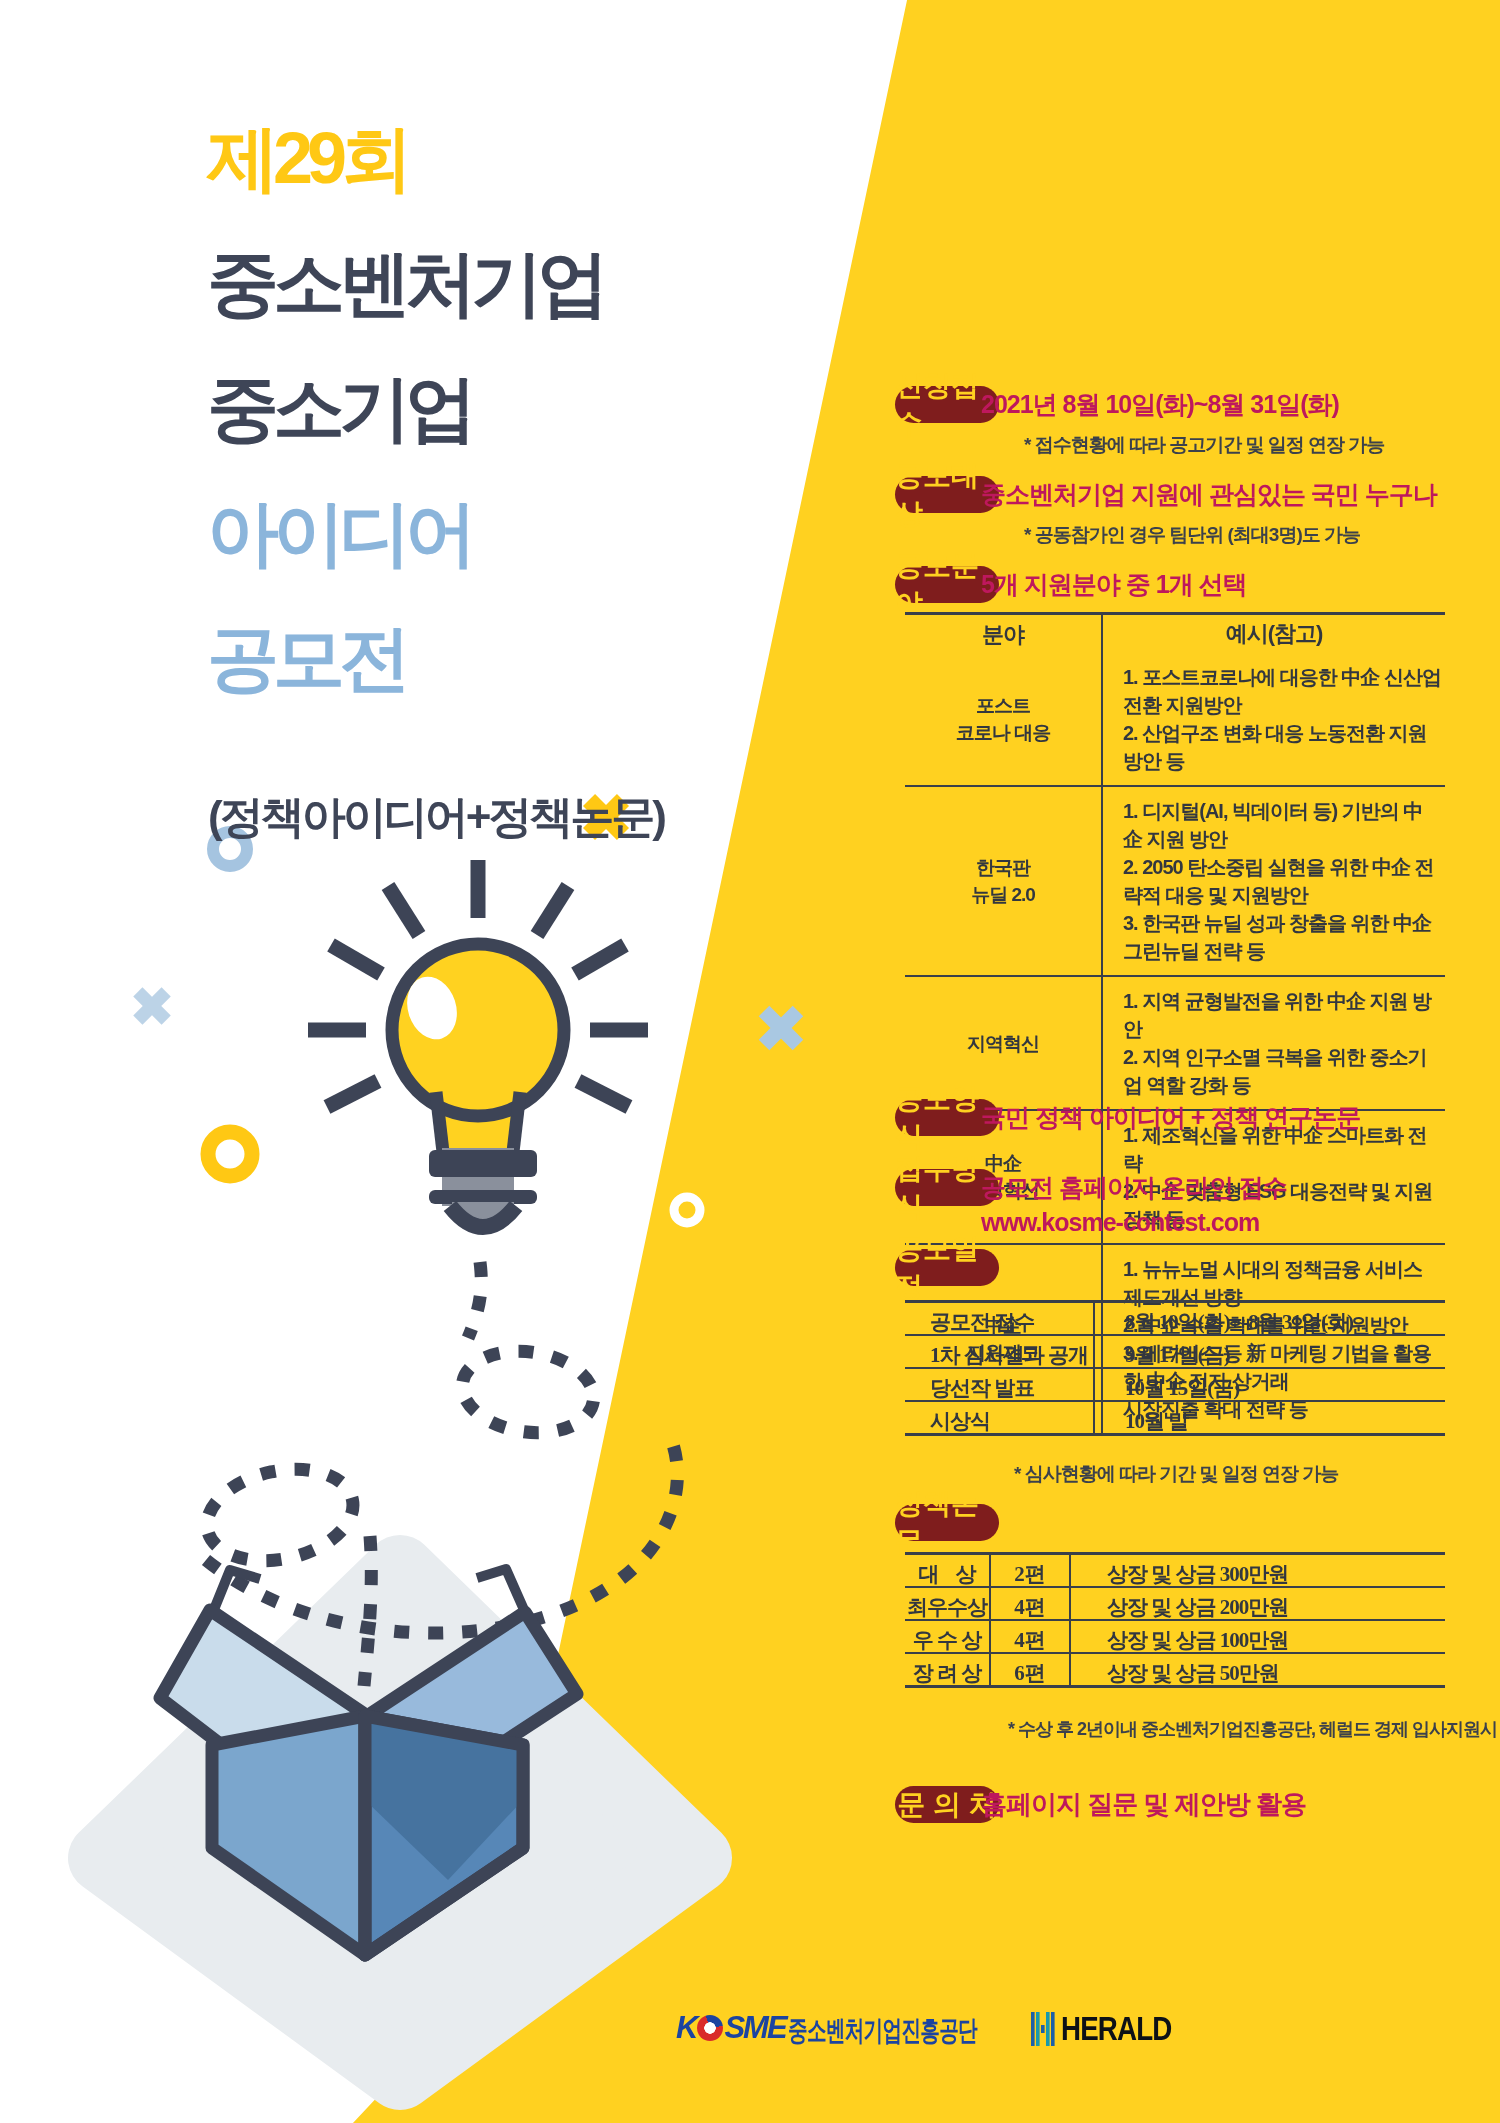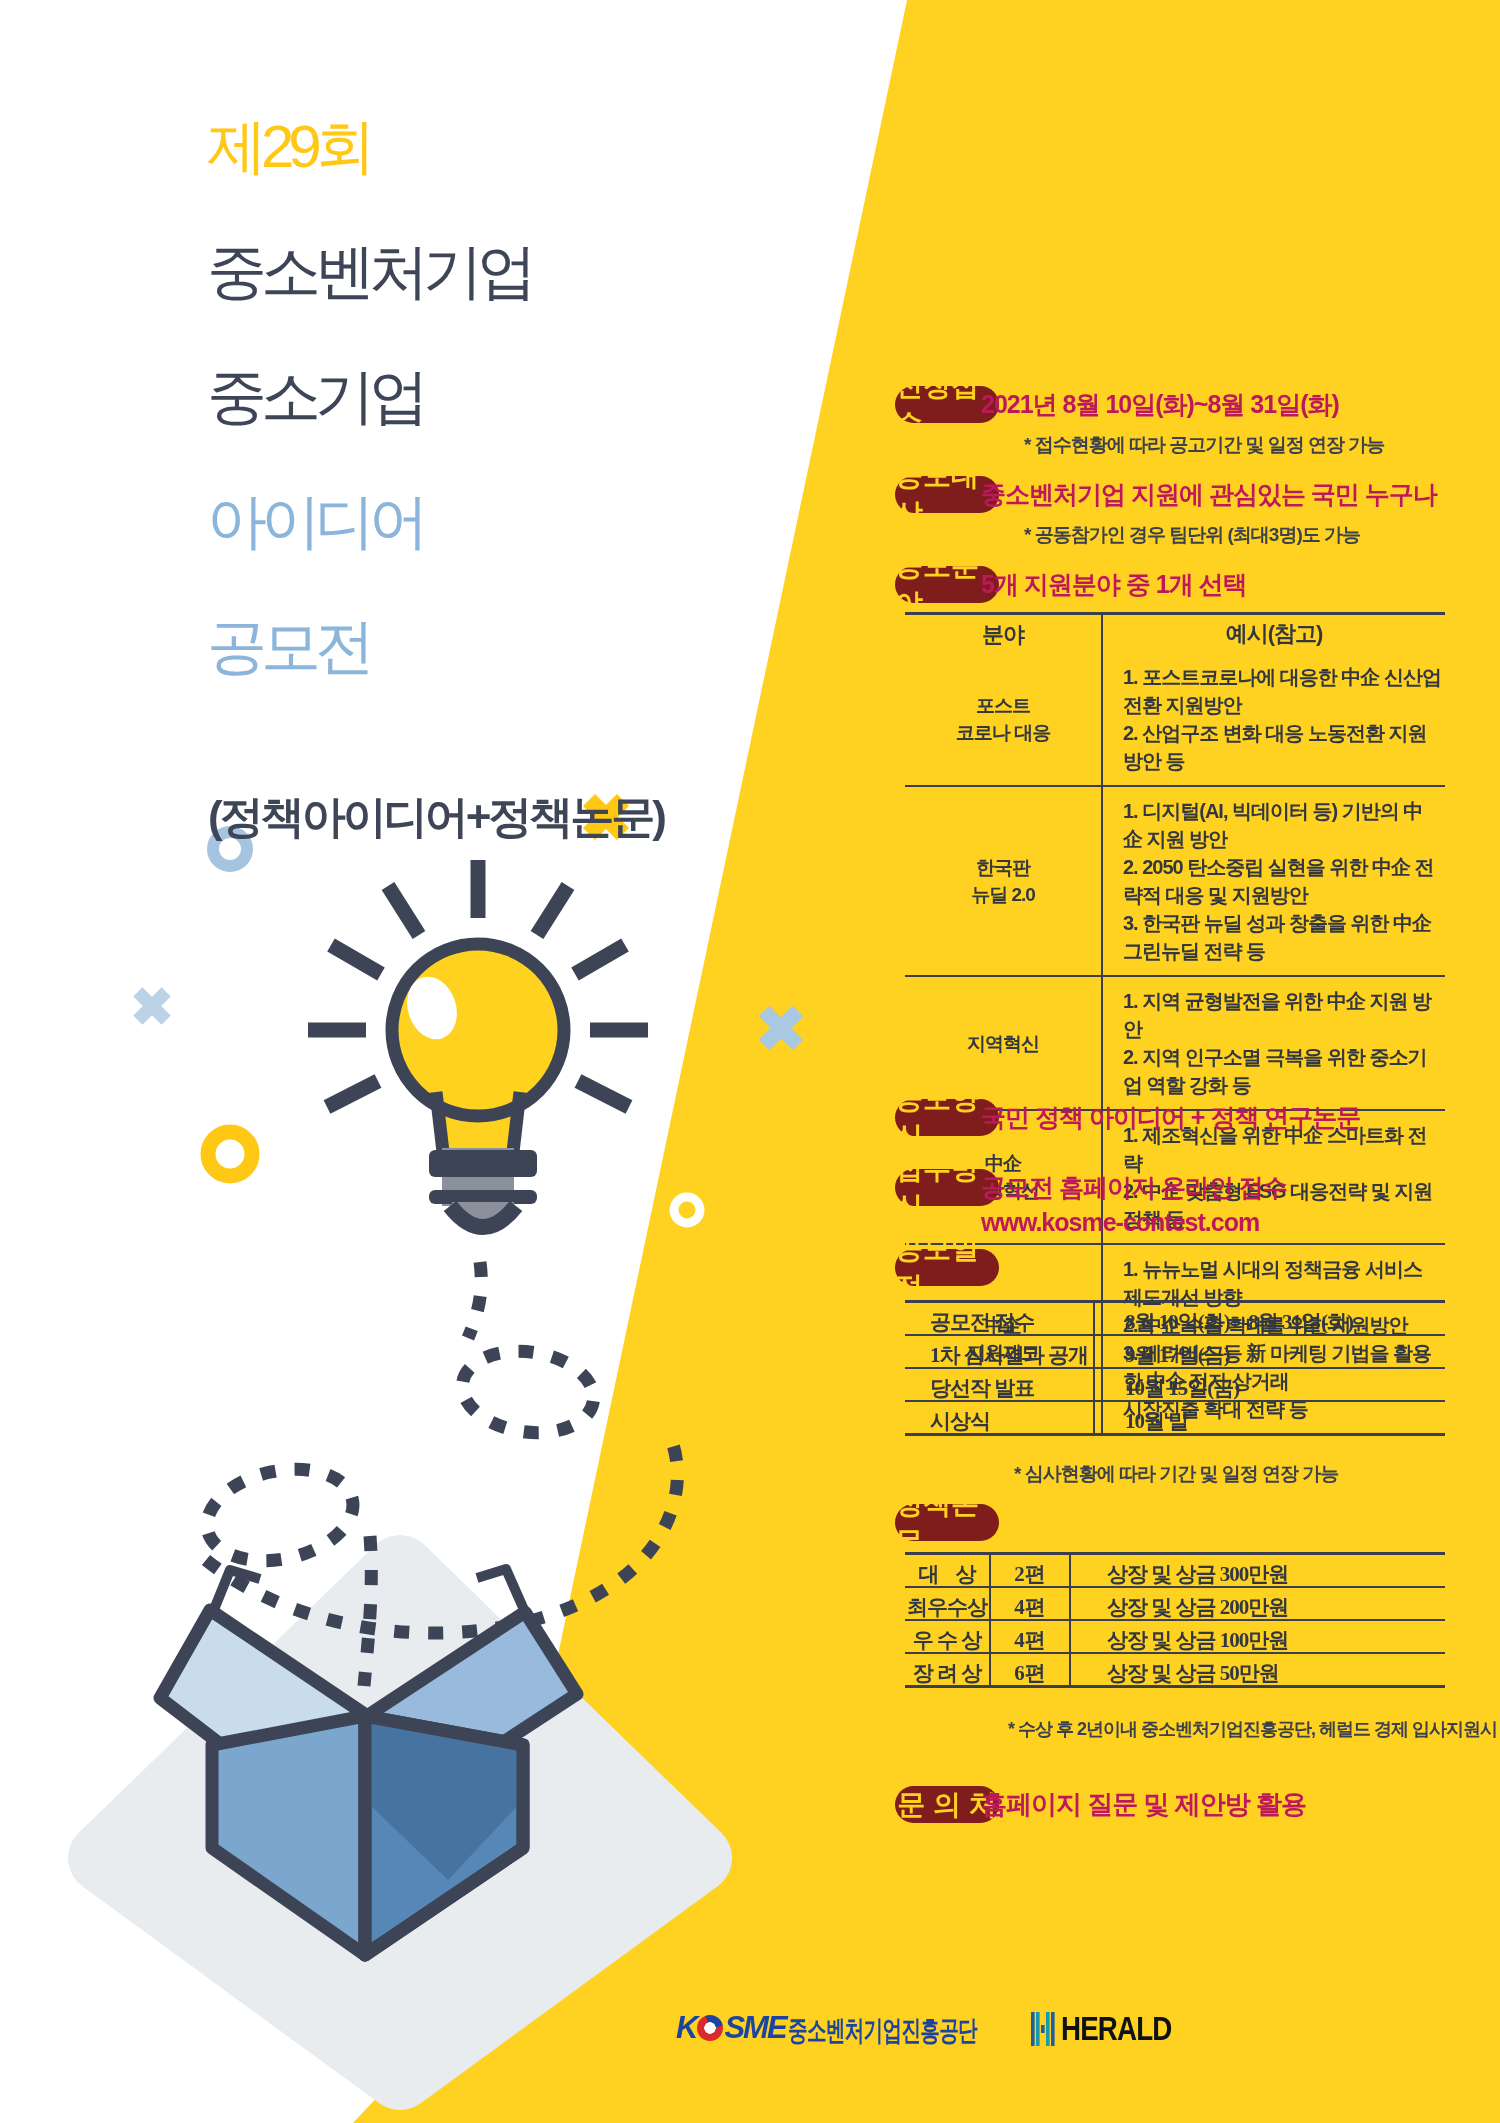--- a/index.html
+++ b/index.html
@@ -2,21 +2,21 @@
 <html><head>
 <meta charset="utf-8">
 <style>
   html,body{margin:0;padding:0;background:#888;}
   #poster{position:relative;width:1500px;height:2123px;background:#ffffff;overflow:hidden;
           font-family:"Liberation Sans","DejaVu Sans",sans-serif;margin:0 auto;}
   
   .yellow-band{position:absolute;inset:0;background:#FFD120;
     clip-path:polygon(60.47% 0%,100% 0%,100% 100%,23.53% 100%,32.67% 93.12%);}
   
-  .title{position:absolute;left:207px;top:84px;font-weight:400;font-size:60px;
+  .title{position:absolute;left:207px;top:96px;font-weight:700;font-size:72px;
          line-height:125px;letter-spacing:-6px;white-space:nowrap;}
   .title .l-yellow{color:#FFC814;}
   .title .l-navy{color:#3E4557;}
   .title .l-blue{color:#8BB5DB;}
   .subtitle{position:absolute;left:208px;top:788px;font-size:44px;font-weight:800;
             letter-spacing:-3px;color:#3E4557;white-space:nowrap;}
   
   .badge{position:absolute;left:895px;width:104px;height:37px;background:#7f1d1d;color:#FFD120;
          border-radius:19px;font-size:28px;font-weight:700;display:flex;align-items:center;
          justify-content:center;letter-spacing:0px;}

